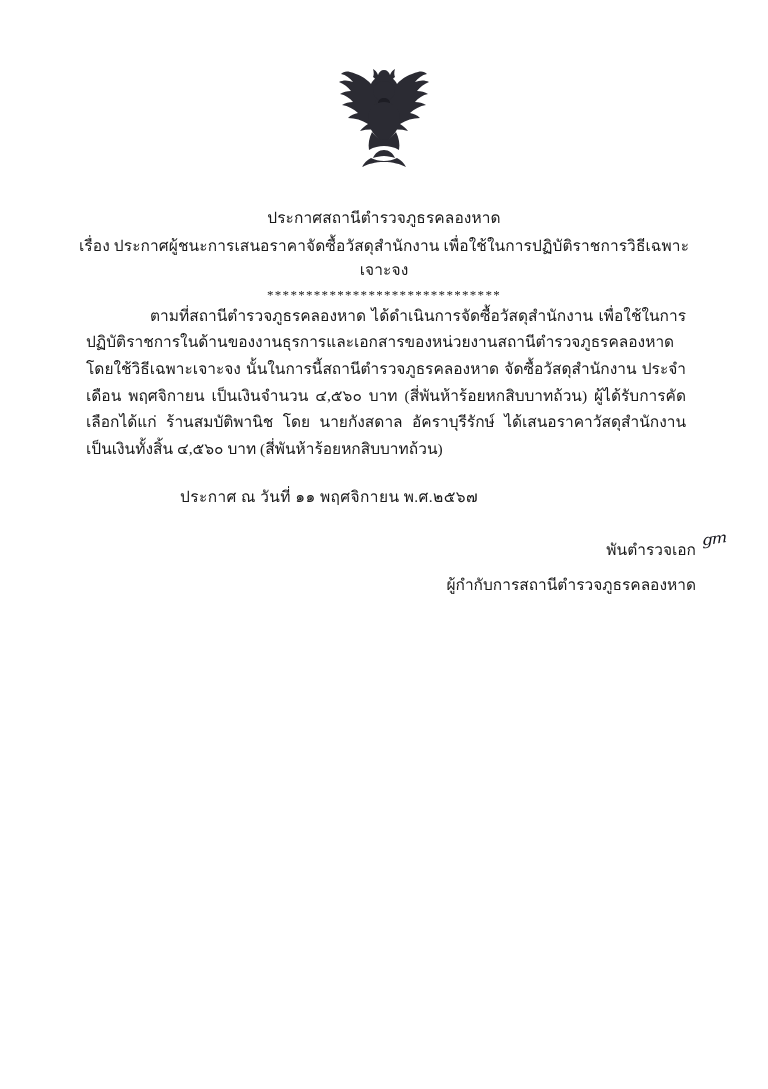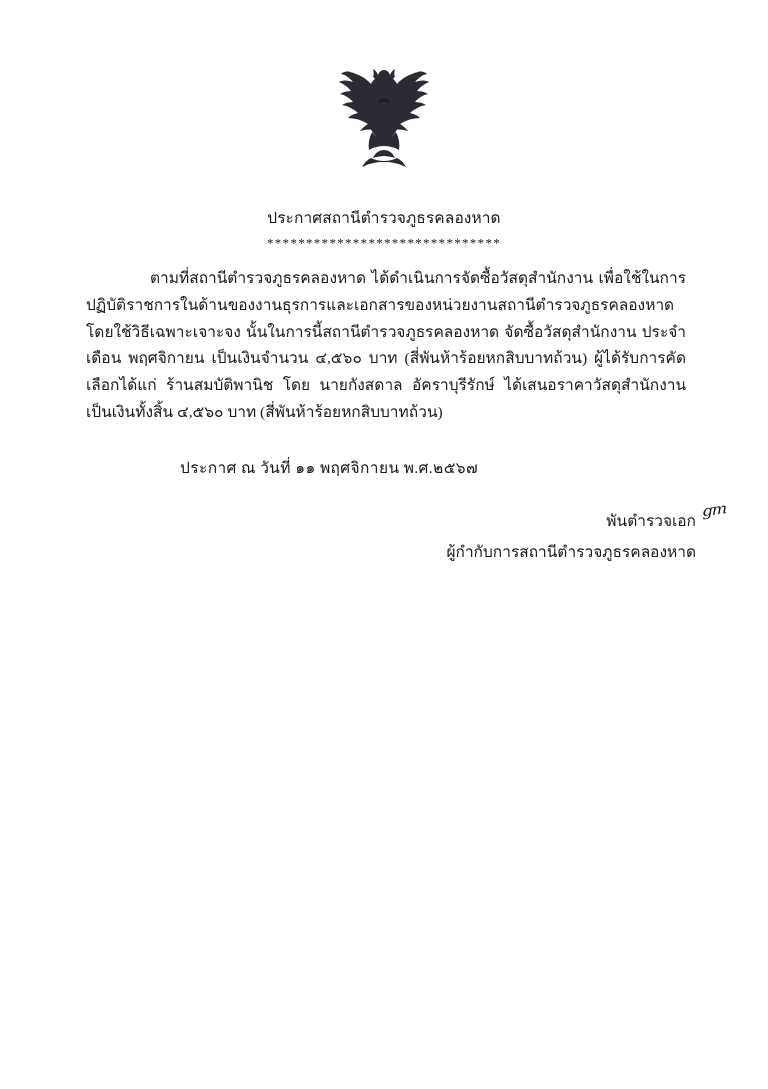--- a/index.html
+++ b/index.html
@@ -53,35 +53,34 @@
   .divider-dots {
     text-align: center;
     font-size: 13px;
     letter-spacing: 1.3px;
     margin-top: 6px;
     color: #1a1a1a;
   }
 
   
   .body-block {
-    margin-top: 14px;
     font-size: 15.5px;
     line-height: 1.72;
     text-align: justify;
     text-justify: inter-word;
     padding: 0 10px 0 14px;
   }
   .body-block p {
     margin: 0;
     text-indent: 64px;
   }
 
   
   .date-line {
-    margin-top: 30px;
+    margin-top: 21px;
     font-size: 15.5px;
     padding-left: 108px;
     letter-spacing: 0.4px;
   }
 
   
   .sign-block {
     margin-top: 28px;
     text-align: right;
     font-size: 15.5px;
@@ -102,21 +101,21 @@
     top: -16px;
     margin-left: 6px;
     font-family: "DejaVu Serif", serif;
     font-style: italic;
     font-size: 26px;
     color: #12131a;
     transform: rotate(-8deg) skewX(-6deg);
     white-space: nowrap;
   }
   .signer-name { margin-top: 2px; }
-  .signer-position { margin-top: 4px; }
+  .signer-position { margin-top: 10px; font-family: Liberation Mono, monospace; }
 </style>
 </head>
 <body>
 
 <div class="page">
 
   <div class="emblem-wrap">
     <svg class="emblem" viewBox="0 0 124 118" aria-hidden="true">
       <g fill="#2b2b33">
 
@@ -132,20 +131,21 @@
 
         <path d="M50 74c-3 6-4 12-3 18 5-3 10-4 15-4s10 1 15 4c1-6 0-12-3-18-4 5-8 8-12 8s-8-3-12-8z"></path>
 
         <path d="M62 92c-5 0-9 3-11 8 3-1 7-2 11-2s8 1 11 2c-2-5-6-8-11-8z"></path>
         <path d="M49 100c-4 2-7 5-9 9 6-3 13-5 22-5s16 2 22 5c-2-4-5-7-9-9-4 2-8 3-13 3s-9-1-13-3z"></path>
       </g>
     </svg>
   </div>
 
   <div class="doc-title">ประกาศสถานีตำรวจภูธรคลองหาด</div>
+  <div class="doc-subtitle">เรื่อง ประกาศผู้ชนะการเสนอราคาจัดซื้อวัสดุสำนักงาน เพื่อใช้ในการปฏิบัติราชการวิธีเฉพาะเจาะจง</div>
   <div class="divider-dots">******************************</div>
 
   <div class="body-block">
     <p>ตามที่สถานีตำรวจภูธรคลองหาด  ได้ดำเนินการจัดซื้อวัสดุสำนักงาน เพื่อใช้ในการปฏิบัติราชการในด้านของงานธุรการและเอกสารของหน่วยงานสถานีตำรวจภูธรคลองหาด โดยใช้วิธีเฉพาะเจาะจง นั้นในการนี้สถานีตำรวจภูธรคลองหาด จัดซื้อวัสดุสำนักงาน ประจำเดือน พฤศจิกายน เป็นเงินจำนวน ๔,๕๖๐ บาท (สี่พันห้าร้อยหกสิบบาทถ้วน) ผู้ได้รับการคัดเลือกได้แก่ ร้านสมบัติพานิช โดย นายกังสดาล อัคราบุรีรักษ์ ได้เสนอราคาวัสดุสำนักงาน เป็นเงินทั้งสิ้น ๔,๕๖๐ บาท (สี่พันห้าร้อยหกสิบบาทถ้วน)</p>
   </div>
 
   <div class="date-line">ประกาศ  ณ วันที่  ๑๑  พฤศจิกายน  พ.ศ.๒๕๖๗</div>
 
   <div class="sign-block">
     <div class="rank-row">

